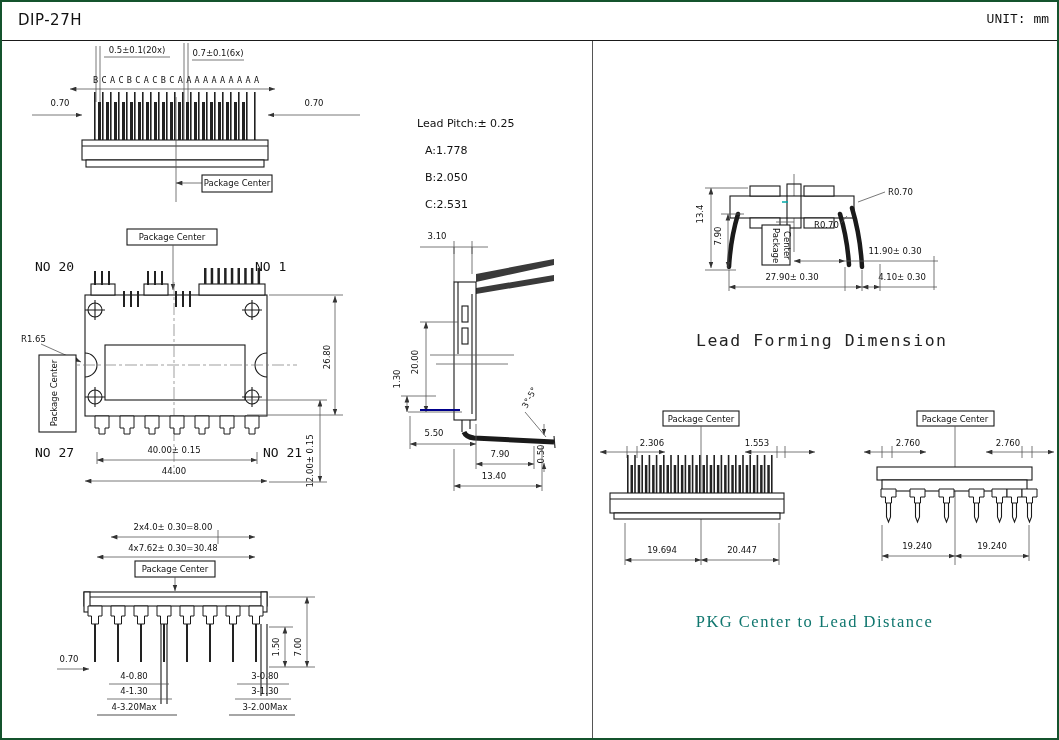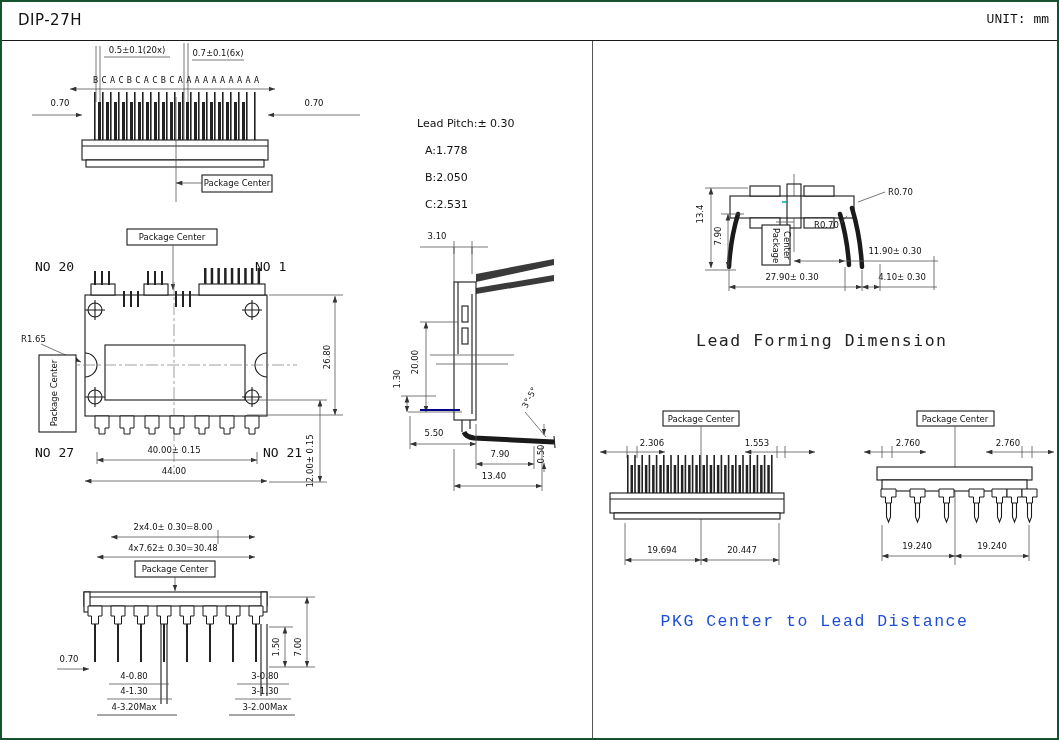--- a/index.html
+++ b/index.html
@@ -15,21 +15,21 @@
   text.title{font-family:"DejaVu Sans Mono",monospace;font-size:16.5px;letter-spacing:1.5px;fill:#222;}
   .ln{stroke:#1a1a1a;stroke-width:1.1;fill:none;}
   .lw{stroke:#1a1a1a;stroke-width:1.1;fill:#fff;}
   .dm{stroke:#555;stroke-width:.8;fill:none;}
   .cl{stroke:#777;stroke-width:.7;fill:none;stroke-dasharray:12 3 3 3;}
   .pins{stroke:#222;}
   .leg{stroke:#1a1a1a;stroke-width:4.5;fill:none;stroke-linecap:round;}
   .lead-pitch-block{position:absolute;left:415px;top:108px;font-size:11px;color:#111;line-height:27px;}
   .lead-pitch-block div{white-space:pre;}
   .lp-item{padding-left:8px;}
-  .sec-title{position:absolute;font-family:Liberation Mono, monospace;font-size:16.5px;letter-spacing:1.5px;color:#1d4ed8;}
+  .sec-title{position:absolute;font-family:Liberation Serif, serif;font-size:16.5px;letter-spacing:1.5px;color:#0f766e;}
 </style>
 </head>
 <body>
 
 <div id="page">
 
   <div id="app-title">DIP-27H</div>
   <div id="unit-label">UNIT: mm</div>
   <div id="titlebar-line"></div>
   <div id="divider"></div>
@@ -74,21 +74,21 @@
     <text x="284" y="64" text-anchor="middle">0.70</text>
     <line class="dm" x1="330" y1="73" x2="238" y2="73" marker-end="url(#ae)"></line>
 
     <line class="dm" x1="146" y1="55" x2="146" y2="160"></line>
     <line class="dm" x1="146" y1="141" x2="172" y2="141" marker-start="url(#as)"></line>
     <rect class="lw" x="172" y="133" width="70" height="17"></rect>
     <text x="207" y="144" text-anchor="middle" font-size="8">Package Center</text>
   </svg>
 
   <div class="lead-pitch-block">
-    <div>Lead Pitch:± 0.30</div>
+    <div>Lead Pitch:± 0.25</div>
     <div class="lp-item">A:1.778</div>
     <div class="lp-item">B:2.050</div>
     <div class="lp-item">C:2.531</div>
   </div>
 
   <svg style="left:5px;top:222px" width="360" height="268" viewBox="0 0 360 268">
     <rect class="lw" x="120" y="5" width="90" height="16"></rect>
     <text x="165" y="16" text-anchor="middle" font-size="8">Package Center</text>
     <line class="dm" x1="166" y1="21" x2="166" y2="66" marker-end="url(#ae)"></line>
     <text class="no" x="28" y="47">NO 20</text>

